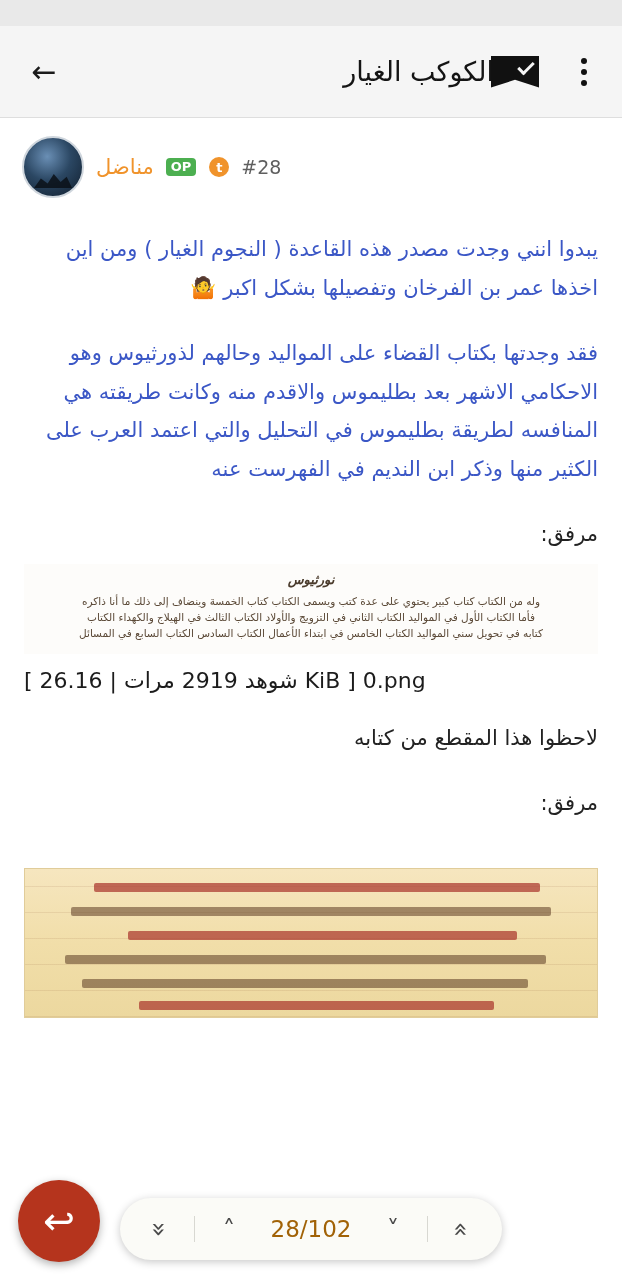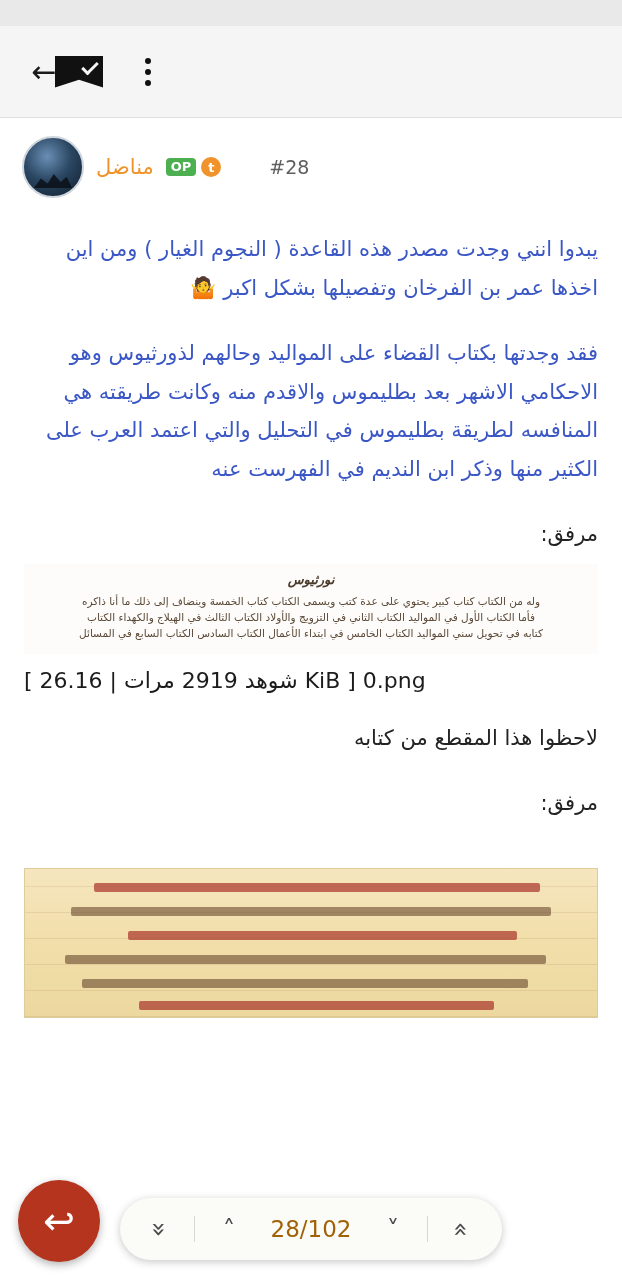--- a/index.html
+++ b/index.html
@@ -142,21 +142,21 @@
     opacity: .85;
   }
   .author {
     color: #f0932b;
     font-size: 21px;
     white-space: nowrap;
   }
   .badges {
     display: flex;
     flex-direction: row-reverse;
-    gap: 5px;
+    gap: 13px;
     align-items: center;
   }
   .badge-op {
     background: #4caf50;
     color: #fff;
     font-size: 13px;
     font-weight: bold;
     border-radius: 4px;
     padding: 2px 5px;
     line-height: 1.1;
@@ -176,21 +176,20 @@
   }
   .meta-right {
     margin-right: auto;
     display: flex;
     flex-direction: row-reverse;
     align-items: center;
     gap: 14px;
     color: #5f5f5f;
     font-size: 19px;
     white-space: nowrap;
-    margin-left: 36px;
   }
   .post-num { color: #5f5f5f; font-size: 19px; }
   .post-date { color: #5f5f5f; font-size: 18px; }
 
   .body {
     padding: 0 24px 10px 24px;
     text-align: right;
   }
   .para {
     font-size: 21px;
@@ -312,20 +311,21 @@
 <body>
 
 <div class="screen">
 
   <div class="status-bar"></div>
 
   <div class="app-bar">
     <div class="appbar-back">
       <span>←</span>
     </div>
+    <div class="appbar-title">الكوكب الغيار</div>
     <div class="appbar-actions">
       <div class="icon-btn">
         <div class="bookmark-glyph">
           <div class="body"></div>
           <div class="check"></div>
         </div>
       </div>
       <div class="icon-btn">
         <div class="dots">
           <i></i>

